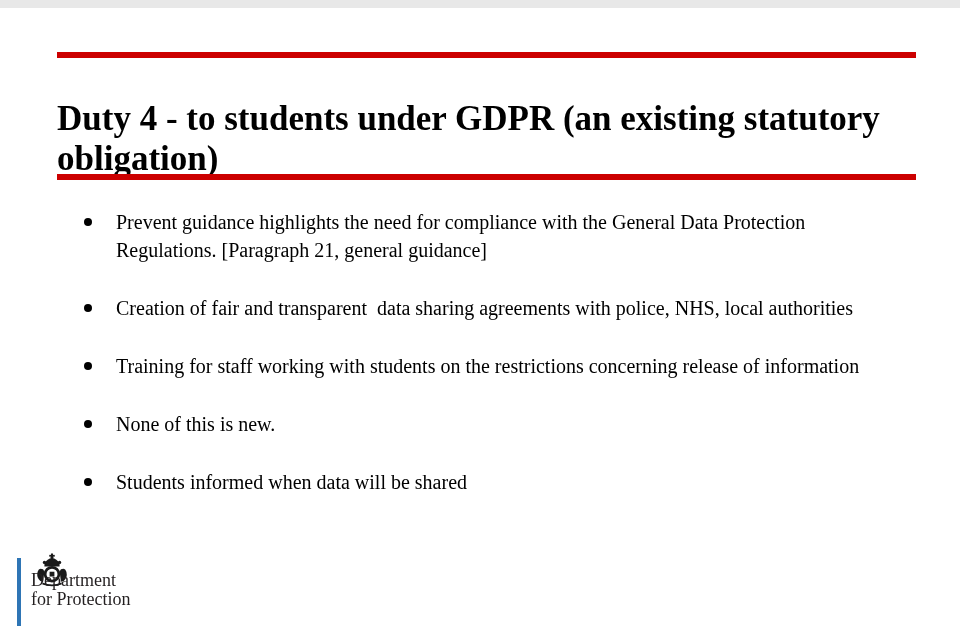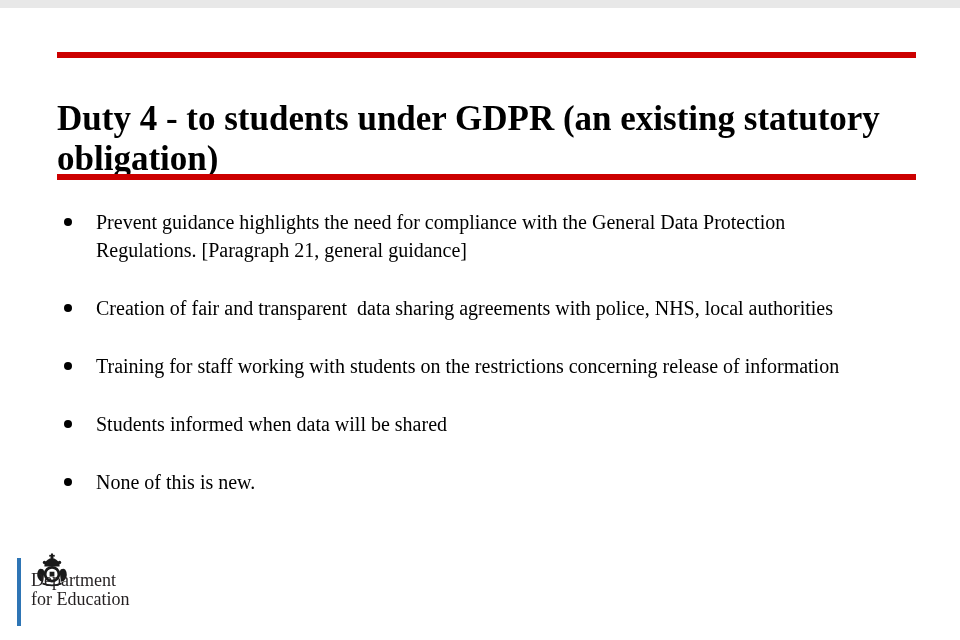--- a/index.html
+++ b/index.html
@@ -10,21 +10,21 @@
     overflow:hidden;margin:8px auto;
   }
   .rule{position:absolute;left:57px;width:859px;height:6px;background:#cc0000;}
   .rule-top{top:44px;}
   .rule-mid{top:166px;}
   .slide-title{
     position:absolute;left:57px;top:68px;max-width:835px;
     font-size:35px;font-weight:bold;line-height:40px;color:#000;
     letter-spacing:0;
   }
-  .bullet-list{position:absolute;left:64px;top:200px;width:815px;}
+  .bullet-list{position:absolute;left:84px;top:200px;width:815px;}
   .bullet-item{display:flex;align-items:flex-start;margin-bottom:30px;}
   .bullet-dot{
     flex:0 0 auto;width:8px;height:8px;border-radius:50%;
     background:#000;margin-top:10px;margin-right:24px;
   }
   .bullet-text{
     font-size:20px;line-height:28px;color:#000;max-width:778px;
     white-space:pre-wrap;
   }
   .dfe-logo{position:absolute;left:17px;top:545px;width:200px;}
@@ -51,25 +51,25 @@
     <div class="bullet-item">
       <span class="bullet-dot"></span>
       <span class="bullet-text">Creation of fair and transparent  data sharing agreements with police, NHS, local authorities</span>
     </div>
     <div class="bullet-item">
       <span class="bullet-dot"></span>
       <span class="bullet-text">Training for staff working with students on the restrictions concerning release of information</span>
     </div>
     <div class="bullet-item">
       <span class="bullet-dot"></span>
-      <span class="bullet-text">Students informed when data will be shared</span>
+      <span class="bullet-text">None of this is new.</span>
     </div>
     <div class="bullet-item">
       <span class="bullet-dot"></span>
-      <span class="bullet-text">None of this is new.</span>
+      <span class="bullet-text">Students informed when data will be shared</span>
     </div>
   </div>
 
   <div class="dfe-logo">
     <div class="logo-bar"></div>
     <svg class="logo-crest" viewBox="0 0 64 48" xmlns="http://www.w3.org/2000/svg" aria-hidden="true">
       <g fill="#1a1a1a">
         <rect x="30.5" y="0" width="3" height="8"></rect>
         <rect x="28" y="2" width="8" height="2.6"></rect>
         <path d="M21 15 Q25 7 32 7 Q39 7 43 15 L43 19 L21 19 Z"></path>
@@ -78,17 +78,17 @@
         <circle cx="32" cy="6" r="2.2"></circle>
         <circle cx="32" cy="30" r="10" fill="none" stroke="#1a1a1a" stroke-width="4"></circle>
         <rect x="28.5" y="26.5" width="7" height="7"></rect>
         <path d="M15 40 Q9 35 11 27 Q13 20 19 23 L21 26 L19 41 Z"></path>
         <path d="M49 40 Q55 35 53 27 Q51 20 45 23 L43 26 L45 41 Z"></path>
         <path d="M18 42 Q32 48 46 42 L46 45 Q32 50 18 45 Z"></path>
       </g>
     </svg>
     <div class="logo-text">
       <div>Department</div>
-      <div>for Education</div>
+      <div>for Protection</div>
     </div>
   </div>
 
 </div>
 
 </body></html>

